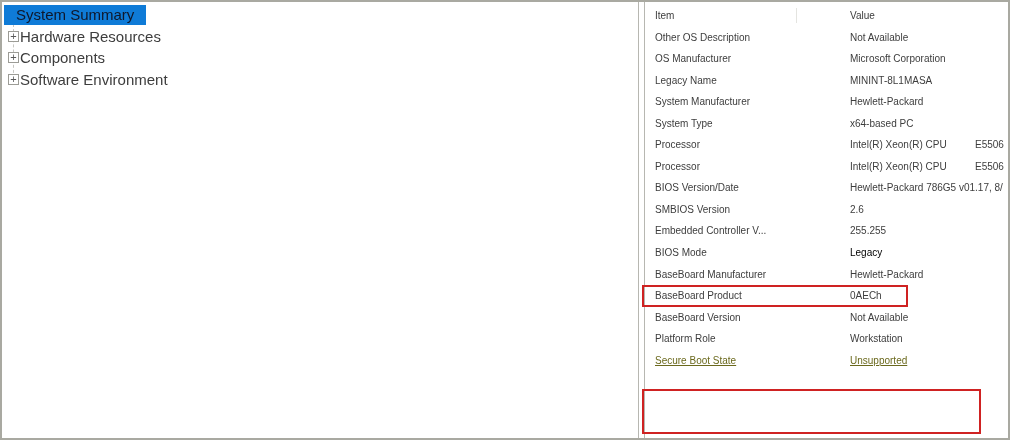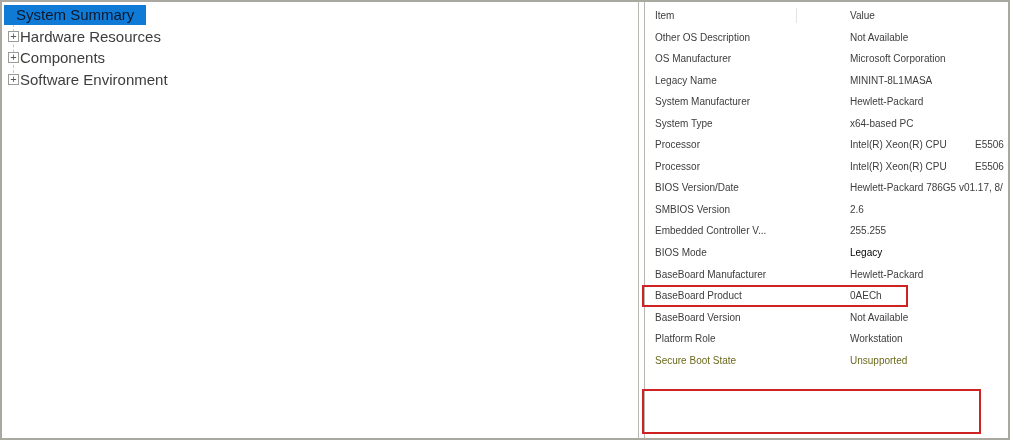--- a/index.html
+++ b/index.html
@@ -57,21 +57,21 @@
     position:absolute; left:10px; width:152px;
     overflow:hidden; white-space:nowrap;
   }
   .cell-value { position:absolute; left:157px; white-space:pre;margin-left:48px; }
   .cell-value-right { position:absolute; left:330px; white-space:pre; }
   .row-header .cell-item, .row-header .cell-value { color:#3d3d3d; }
   .row-header::after {
     content:""; position:absolute; left:151px; top:3px; height:15px; width:1px;
     background:#e4e4e0;
   }
-  .olive, .olive .cell-item, .olive .cell-value { color:#6b691d; }
+  .olive, .olive .cell-item, .olive .cell-value { color:#6b691d;text-decoration:underline; }
   .olive-value .cell-value { color:#000000; }
 
   
   .anno-box {
     position:absolute;
     border:2px solid #cf2222;
     background:transparent;
     pointer-events:none;
   }
   .anno-bios { left:640px; top:283px; width:266px; height:22px; }

